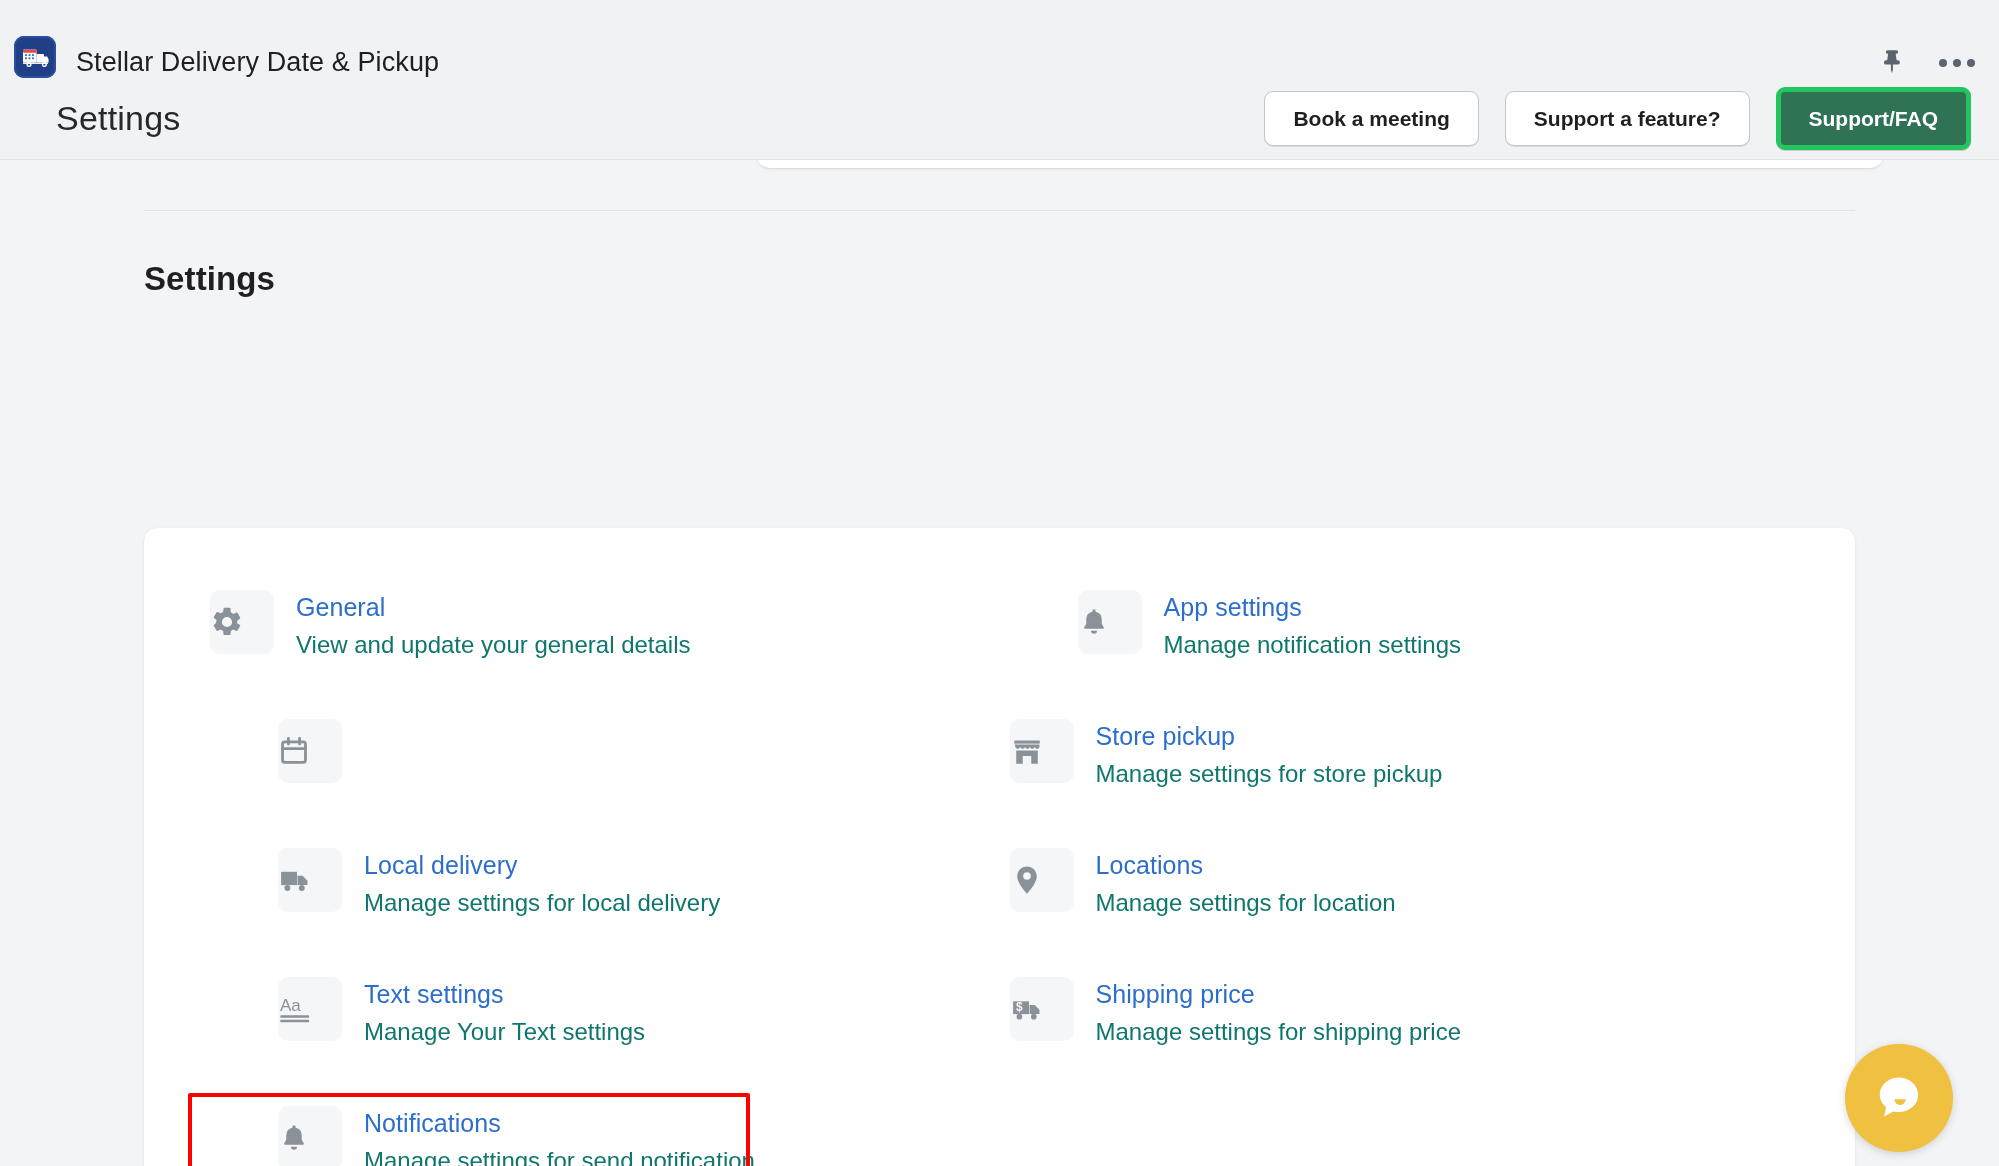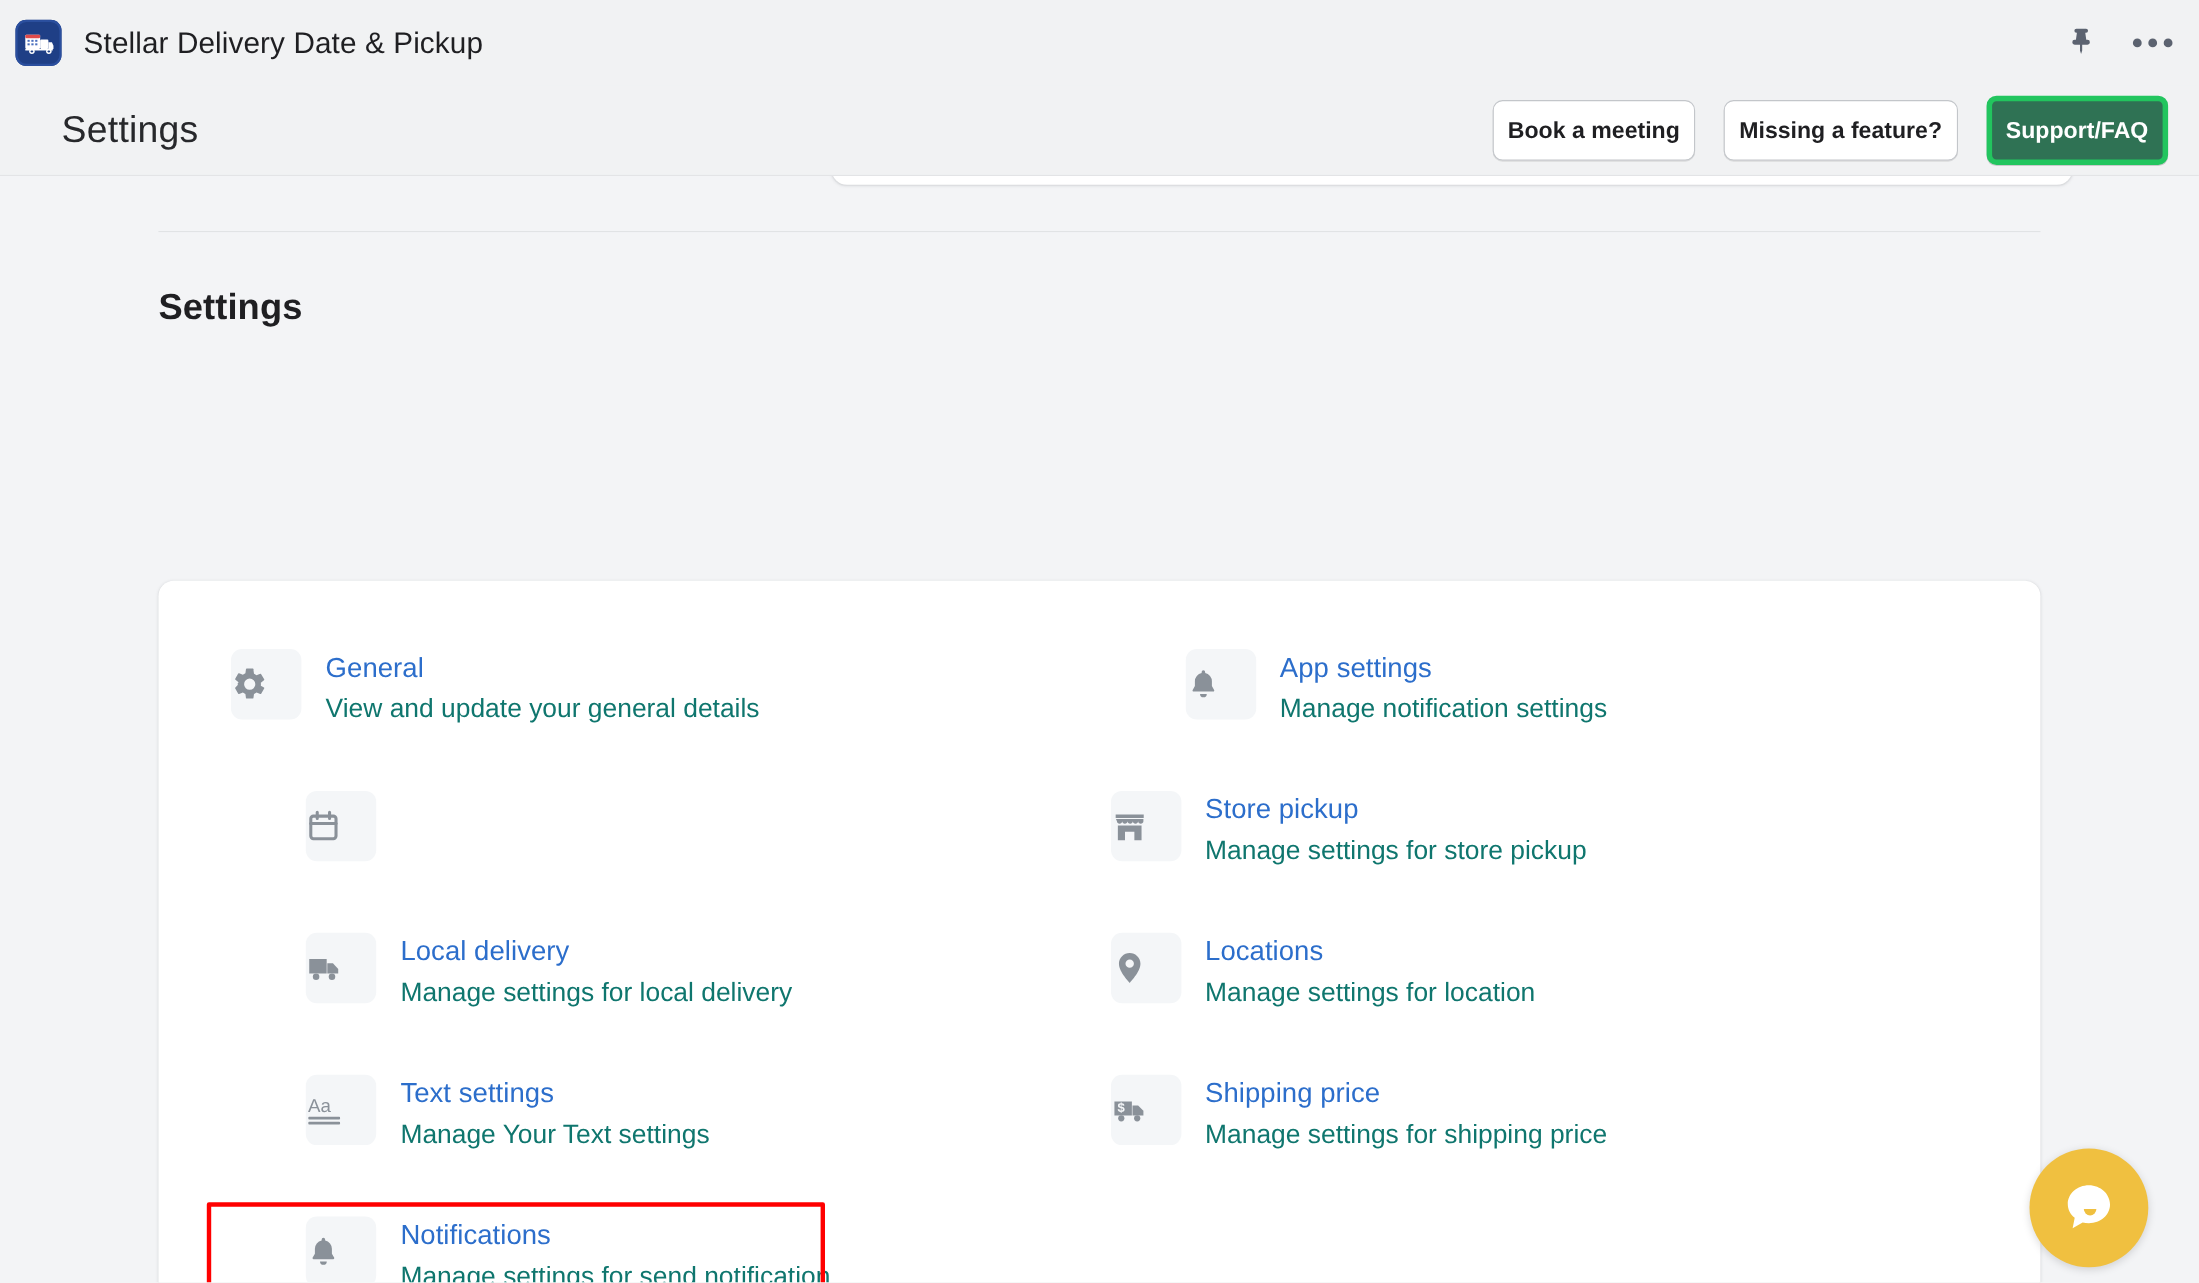--- a/index.html
+++ b/index.html
@@ -10,21 +10,21 @@
     overflow: hidden;
     font-family: "Liberation Sans", sans-serif;
     background: #f1f2f4;
   }
 
   
   .appbar {
     height: 78px;
     background: #f1f2f3;
     display: flex;
-    align-items: center;
+    align-items: flex-end;
     padding: 0 24px 0 14px;
     position: relative;
   }
   .app-icon {
     width: 42px; height: 42px;
     border-radius: 10px;
     background: #1f3f86;
     display: flex; align-items: center; justify-content: center;
     flex: 0 0 auto;
     box-shadow: inset 0 0 0 2px #2b4f9e;
@@ -73,21 +73,21 @@
   .header-actions {
     margin-left: auto;
     display: flex;
     align-items: center;
     gap: 26px;
   }
   .btn {
     font-family: "Liberation Sans", sans-serif;
     font-size: 21px;
     font-weight: 700;
-    padding: 14px 13px;
+    padding: 14px 28px;
     border-radius: 9px;
     cursor: pointer;
     white-space: nowrap;
     line-height: 1.2;
   }
   .btn-secondary {
     background: #ffffff;
     color: #1f1f22;
     border: 1px solid #c3c6ca;
     box-shadow: 0 1px 0 rgba(20,20,20,.10);
@@ -264,21 +264,21 @@
       <i class="more-dot"></i>
       <i class="more-dot"></i>
     </span>
   </div>
 </div>
 
 <div class="page-header">
   <div class="page-header-title">Settings</div>
   <div class="header-actions">
     <button class="btn btn-secondary">Book a meeting</button>
-    <button class="btn btn-secondary">Missing a feature?</button>
+    <button class="btn btn-secondary">Support a feature?</button>
     <button class="btn btn-primary">Support/FAQ</button>
   </div>
 </div>
 
 <div class="page-body">
 
   <div class="ghost-card"></div>
   <div class="divider"></div>
 
   <div class="section-title">Settings</div>

